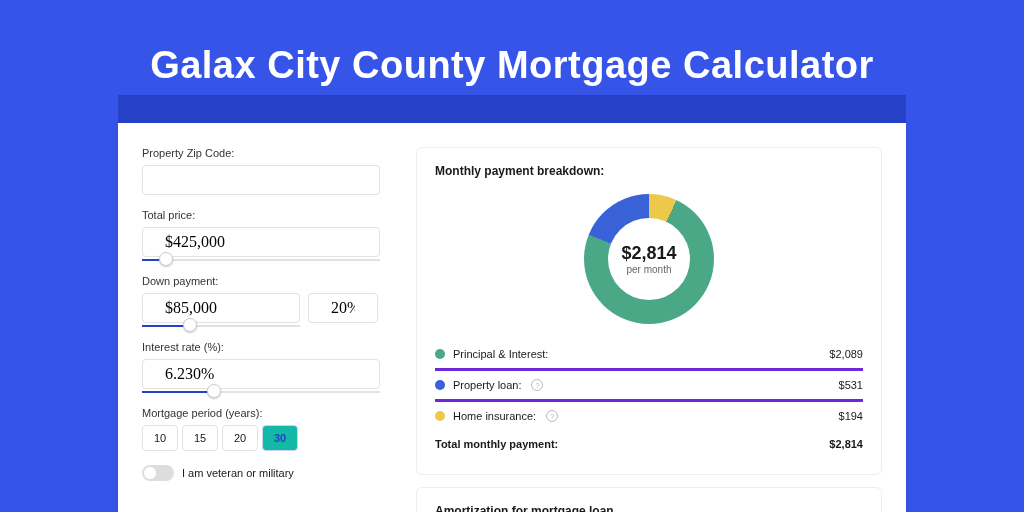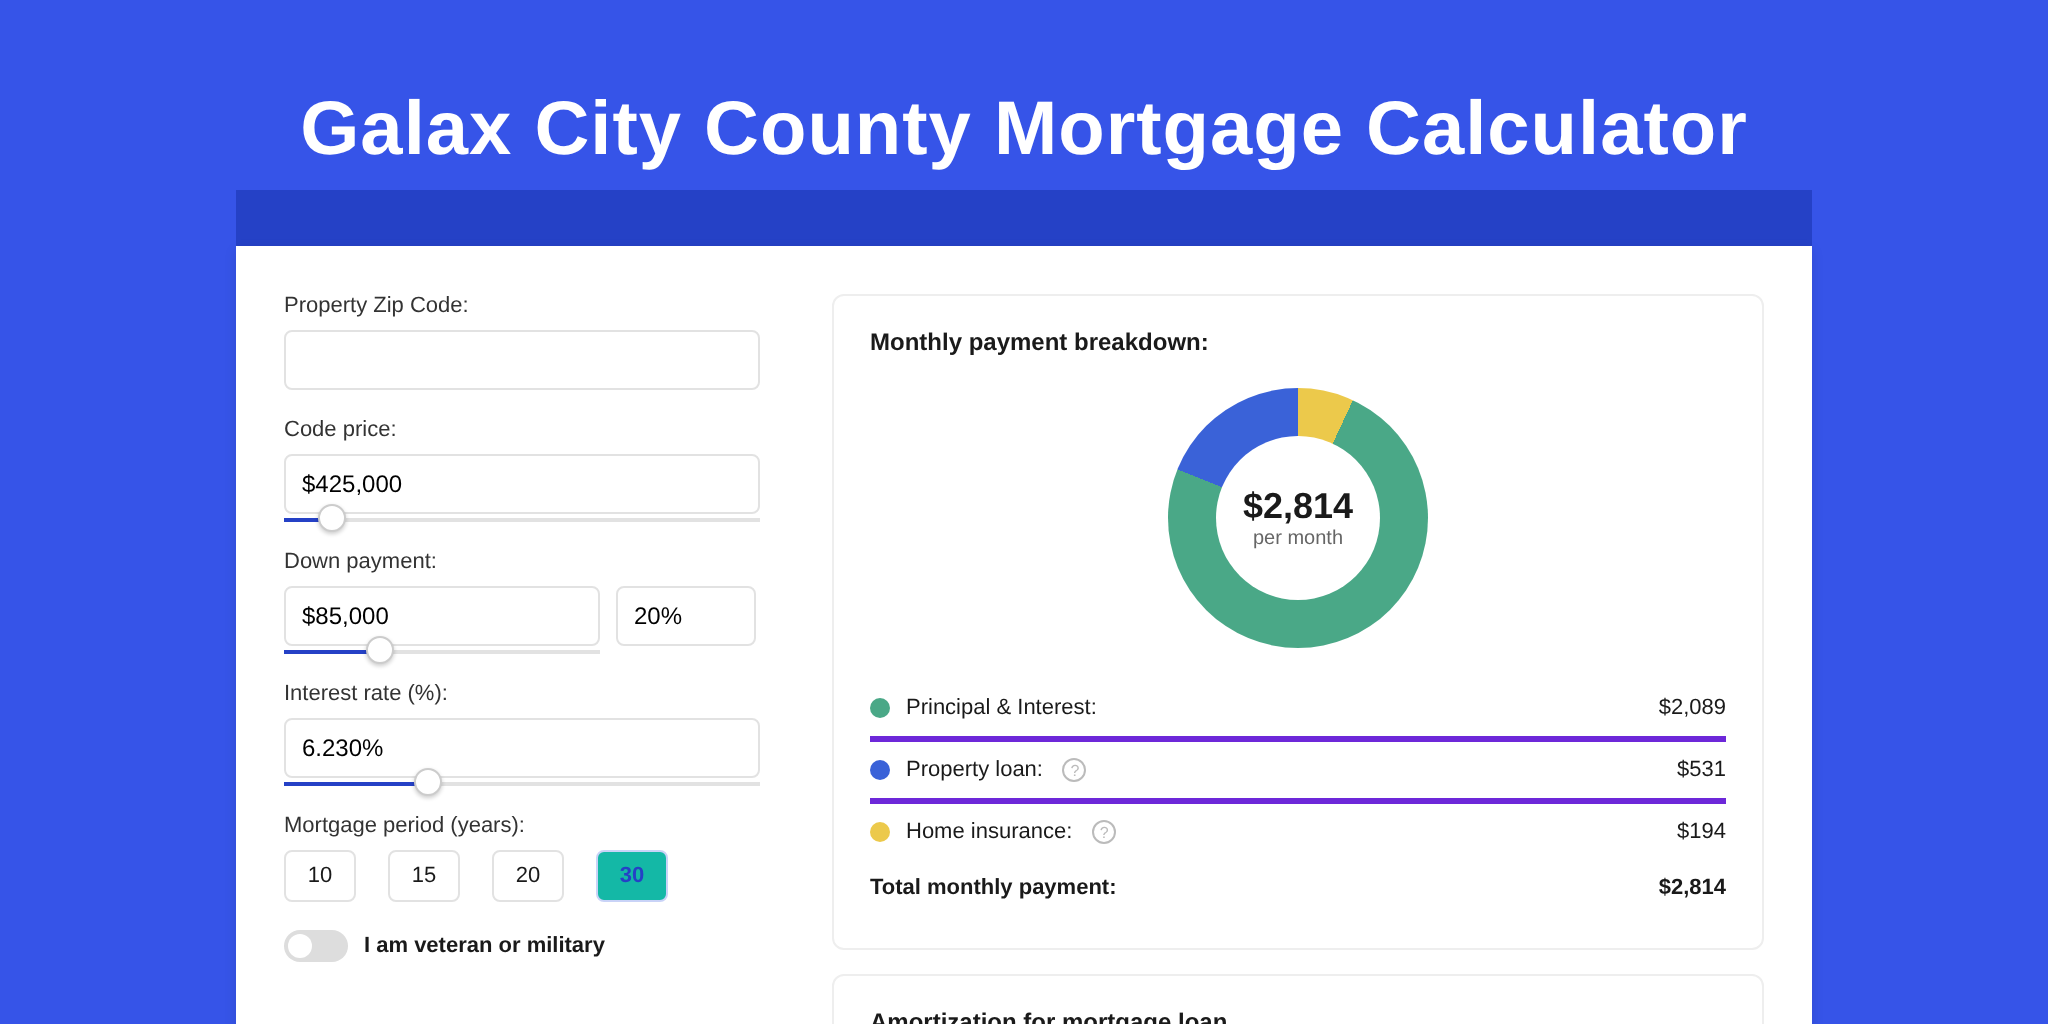--- a/index.html
+++ b/index.html
@@ -43,22 +43,23 @@
     font-size: 11px;
     color: #333;
     display: block;
     margin-bottom: 6px;
   }
   .inp {
     width: 238px;
     height: 30px;
     border: 1px solid #e2e2e2;
     border-radius: 4px;
-    padding: 0 8px;
-    font-size: 12px;
+    padding: 0 22px;
+    font-size: 16px;
+    font-family: Liberation Serif, serif;
   }
   .inp-sm { width: 70px; }
   .row { display: flex; gap: 8px; }
   .slider-wrap {
     position: relative;
     height: 6px;
     margin-top: -2px;
   }
   .slider-track {
     height: 2px;
@@ -78,21 +79,21 @@
     position: absolute;
     top: -3px;
     width: 14px;
     height: 14px;
     background: #fff;
     border: 1px solid #ccc;
     border-radius: 50%;
     box-shadow: 0 1px 2px rgba(0,0,0,0.2);
     transform: translateX(-50%);
   }
-  .period-row { display: flex; gap: 16px; margin-top: 4px; }
+  .period-row { display: flex; gap: 4px; margin-top: 4px; }
   .period-btn {
     width: 36px;
     height: 26px;
     border: 1px solid #e2e2e2;
     border-radius: 4px;
     background: #fff;
     font-size: 11px;
     display: flex;
     align-items: center;
     justify-content: center;
@@ -102,21 +103,20 @@
     background: #14b8a6;
     border-color: #c9d3f7;
     color: #2541c6;
     font-weight: 600;
   }
   .toggle-row {
     display: flex;
     align-items: center;
     gap: 8px;
     margin-top: 8px;
-    font-weight: bold;
   }
   .toggle {
     position: relative;
     width: 32px;
     height: 16px;
     background: #ddd;
     border-radius: 10px;
   }
   .toggle::after {
     content: "";
@@ -218,21 +218,21 @@
 <div class="calc">
 
   <div class="left">
 
     <div class="fld">
       <label class="fld-label">Property Zip Code:</label>
       <input class="inp" value="" style="">
     </div>
 
     <div class="fld">
-      <label class="fld-label">Code price:</label>
+      <label class="fld-label">Total price:</label>
       <input class="inp" value="$425,000" style="">
       <div class="slider-wrap">
         <div class="slider-track"></div>
         <div class="slider-fill" style="width:24px"></div>
         <div class="slider-thumb" style="left:24px"></div>
       </div>
     </div>
 
     <div class="fld">
       <label class="fld-label">Down payment:</label>

